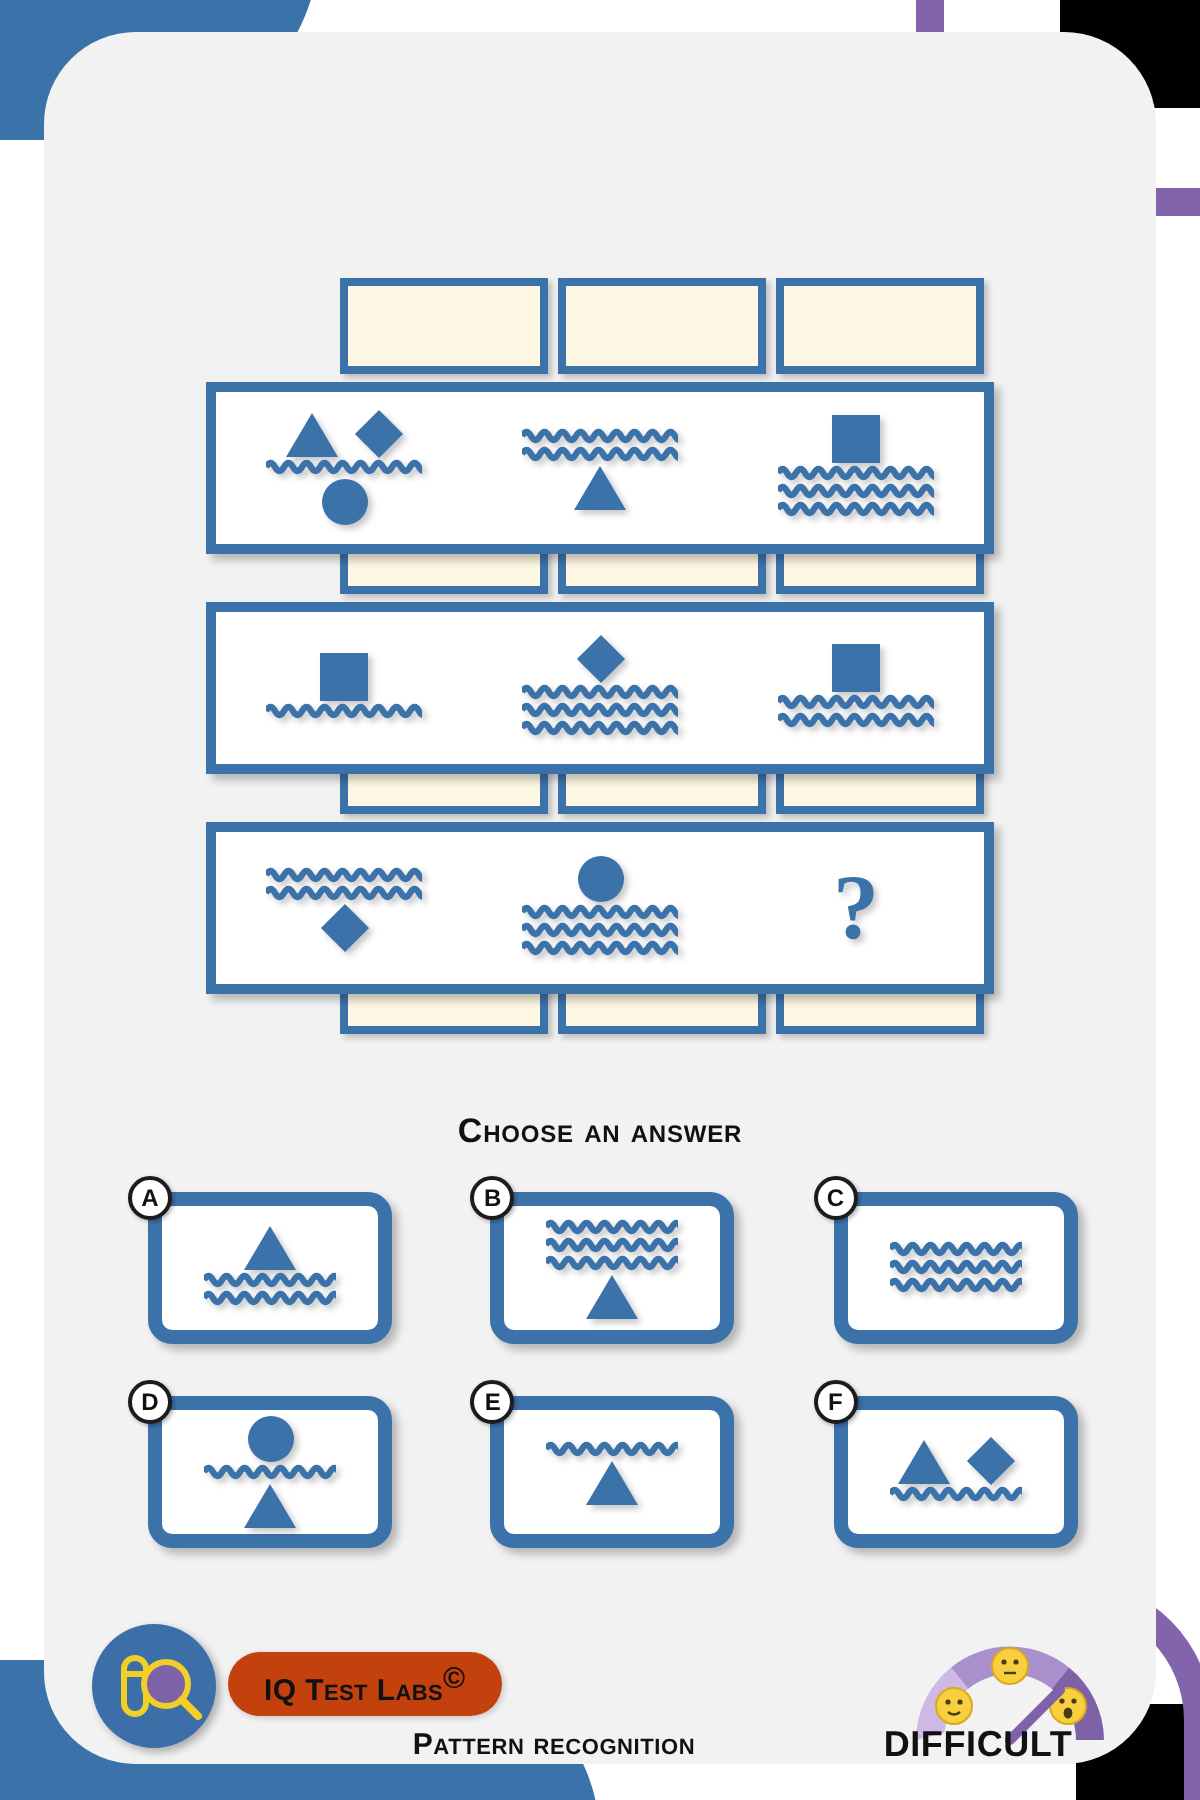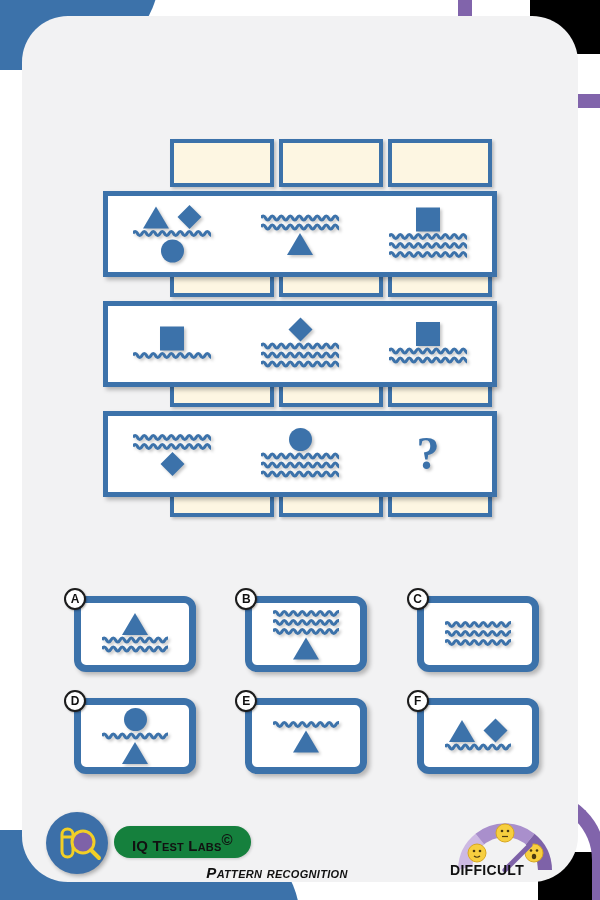--- a/index.html
+++ b/index.html
@@ -176,42 +176,41 @@
     position: absolute; left: 24px; top: 6px;
     width: 62px; height: 62px;
     border-radius: 50%;
     background: #3c6fa8;
     box-shadow: 2px 2px 4px rgba(0,0,0,0.3);
   }
   .brand-pill {
     position: absolute; left: 92px; top: 20px;
     height: 32px;
     padding: 0 18px;
-    background: #15803d;
+    background: #c2410c;
     border-radius: 16px;
     display: flex; align-items: center; gap: 14px;
     box-shadow: 1px 1px 3px rgba(0,0,0,0.18);
   }
   .brand-pill span {
     font-size: 15px; font-weight: bold; color: #111;
     letter-spacing: 0.2px;
   }
   .sup { font-size: 8px; vertical-align: super; }
   .subtitle {
     position: absolute; left: 90px; top: 58px; width: 330px;
     text-align: center;
     font-size: 15px; font-weight: bold; color: #111;
     letter-spacing: 0.3px;
-    font-style: italic;
   }
   .gauge { position: absolute; left: 428px; top: 2px; width: 110px; height: 76px; }
   .gauge-label {
-    position: absolute; left: 428px; top: 56px; width: 110px;
-    text-align: left;
-    font-size: 14px; font-weight: bold; color: #111;
+    position: absolute; left: 412px; top: 56px; width: 110px;
+    text-align: center;
+    font-size: 18px; font-weight: bold; color: #111;
     letter-spacing: 0.3px;
   }
 </style>
 </head>
 <body>
 
 <div id="root">
 
   <div class="deco-black-tr"></div>
   <div class="deco-black-br"></div>
@@ -351,20 +350,21 @@
             </div>
           </div>
           <div class="mcell">
             <div class="cellwrap">
               <div class="qmark">?</div>
             </div>
           </div>
         </div>
       </div>
 
+    <div class="choose smallcaps">Choose an answer</div>
 
     <div class="options" id="options">
         <div class="opt">
           <div class="opt-box">
             <div class="cellwrap">
               <div class="sh-row">
                 <div class="tri"></div>
               </div>
               <div class="waves">
                 <svg width="66" height="20" viewBox="0 0 66 20">

